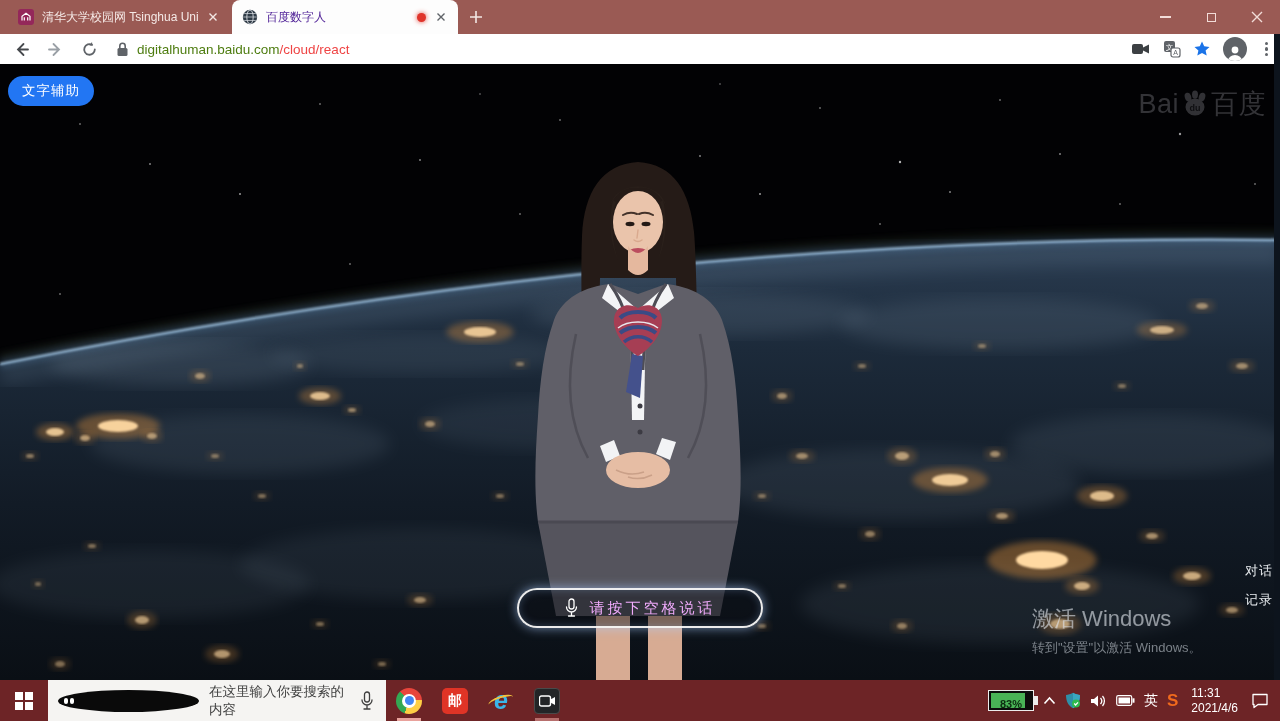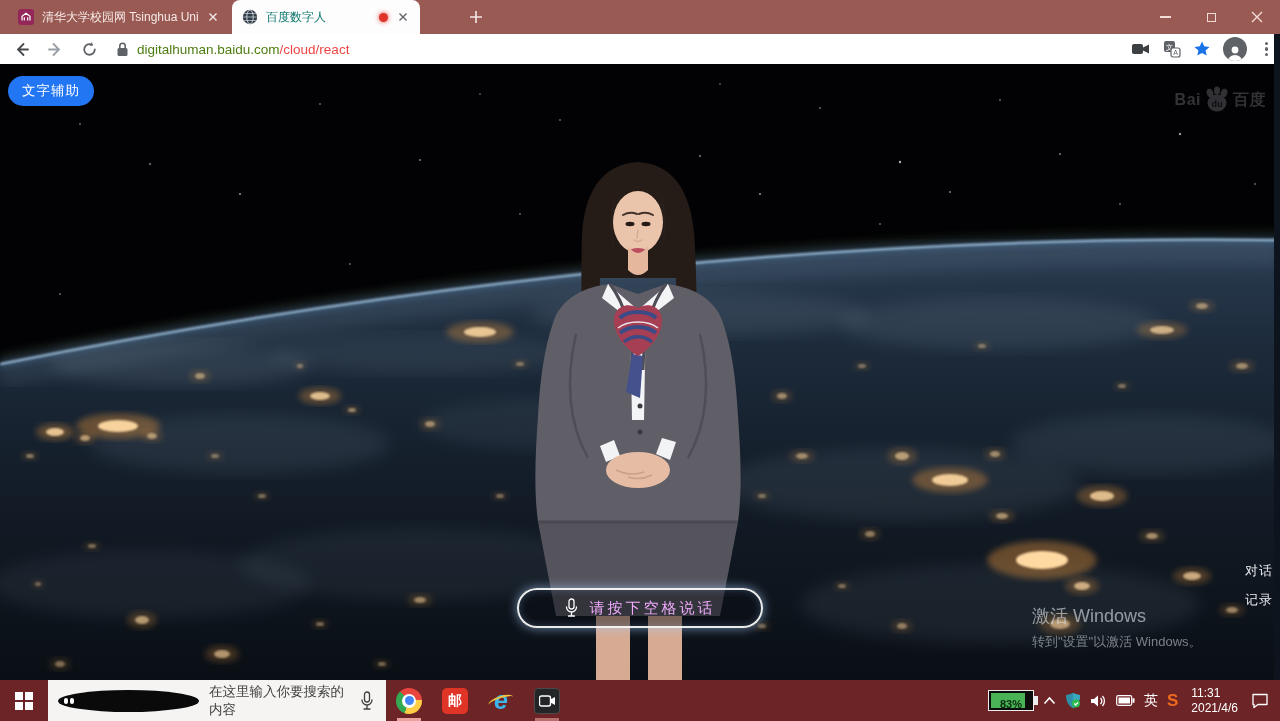--- a/index.html
+++ b/index.html
@@ -3,21 +3,21 @@
 <meta charset="utf-8">
 <style>
   * { margin:0; padding:0; box-sizing:border-box; }
   html,body { width:1280px; height:721px; overflow:hidden; background:#000;
     font-family:"Liberation Sans","DejaVu Sans",sans-serif; }
 
   
   .titlebar { position:absolute; top:0; left:0; width:1280px; height:34px; background:#9a5a54; }
   .tab { position:absolute; top:0; height:34px; display:flex; align-items:center; gap:8px; padding:0 10px; font-size:12px; }
   .tab.inactive { left:8px; width:222px; color:#f5e9e6; }
-  .tab.active { left:232px; width:188px; background:#fdfdfd; border-radius:8px 8px 0 0; color:#0f766e; }
+  .tab.active { left:232px; width:226px; background:#fdfdfd; border-radius:8px 8px 0 0; color:#4c1d95; }
   .tab .title { flex:1; white-space:nowrap; overflow:hidden; }
   .fav { width:16px; height:16px; flex:0 0 16px; }
   .rec-dot { width:9px; height:9px; border-radius:50%; background:#e0342b; box-shadow:0 0 5px rgba(224,52,43,.9); flex:0 0 9px; }
   .tab-close { width:14px; height:14px; flex:0 0 14px; }
   .newtab { position:absolute; left:468px; top:9px; width:16px; height:16px; }
   .wincontrols { position:absolute; right:0; top:0; height:34px; display:flex; }
   .winbtn { width:46px; height:34px; display:flex; align-items:center; justify-content:center; color:#f2dcd8; }
   .min-line { width:11px; height:2px; background:#f2dcd8; }
   .restore-box { width:9px; height:9px; border:1.6px solid #f2dcd8; }
 
@@ -35,33 +35,33 @@
   
   .content { position:absolute; top:64px; left:0; width:1280px; height:672px; background:#020204; overflow:hidden; }
   #scene { position:absolute; top:0; left:0; }
   #human { position:absolute; left:490px; top:94px; }
   .right-strip { position:absolute; top:34px; right:0; width:6px; height:646px; background:#0d141d; z-index:40; }
 
   .assist-btn { position:absolute; left:8px; top:12px; background:#2276f3; color:#fff; font-size:13.5px;
     padding:6px 14px; border-radius:16px; z-index:20; letter-spacing:1px; }
 
   .baidu-logo { position:absolute; right:14px; top:22px; display:flex; align-items:center; z-index:20; opacity:.92; }
-  .baidu-logo .txt { color:#38383c; font-size:16px; font-weight:bold; letter-spacing:.5px; }
+  .baidu-logo .txt { color:#38383c; font-size:27px; font-weight:normal; letter-spacing:.5px; }
 
   .mic-pill { position:absolute; left:50%; transform:translateX(-50%); top:524px; width:246px; height:40px;
     border:2px solid rgba(255,255,255,.92); border-radius:22px; background:rgba(10,14,20,.45);
     box-shadow:0 0 11px rgba(170,205,255,.65), inset 0 0 8px rgba(160,200,255,.25);
     display:flex; align-items:center; justify-content:center; gap:12px; z-index:20; }
   .mic-pill span { color:#f0abfc; font-size:15px; letter-spacing:3px; }
 
   .side-labels { position:absolute; right:7px; top:498px; display:flex; flex-direction:column; gap:11px;
     text-align:right; color:#e8ecef; font-size:13px; z-index:45; letter-spacing:1px; }
 
   .watermark { position:absolute; left:1032px; top:540px; z-index:20; }
-  .watermark .l1 { font-size:18px; color:rgba(222,228,234,.62); }
+  .watermark .l1 { font-size:22px; color:rgba(222,228,234,.62); }
   .watermark .l2 { font-size:13px; color:rgba(212,218,226,.55); margin-top:5px; }
 
   
   .taskbar { position:absolute; bottom:0; left:0; width:1280px; height:41px; background:#6d2426; display:flex; align-items:center; z-index:60; }
   .startbtn { width:48px; height:41px; display:flex; align-items:center; justify-content:center; }
   .win-logo { display:grid; grid-template-columns:8px 8px; grid-template-rows:8px 8px; gap:2px; }
   .win-logo i { background:#fff; }
   .tb-search { width:338px; height:41px; background:#f5f4f2; display:flex; align-items:center; gap:10px; padding:0 12px 0 10px; }
   .cortana { width:22px; height:22px; border-radius:50%; background:#0a0a0a; position:relative; flex:0 0 22px; }
   .cortana i { position:absolute; top:8px; width:4px; height:6px; border-radius:2px; background:#fff; }

